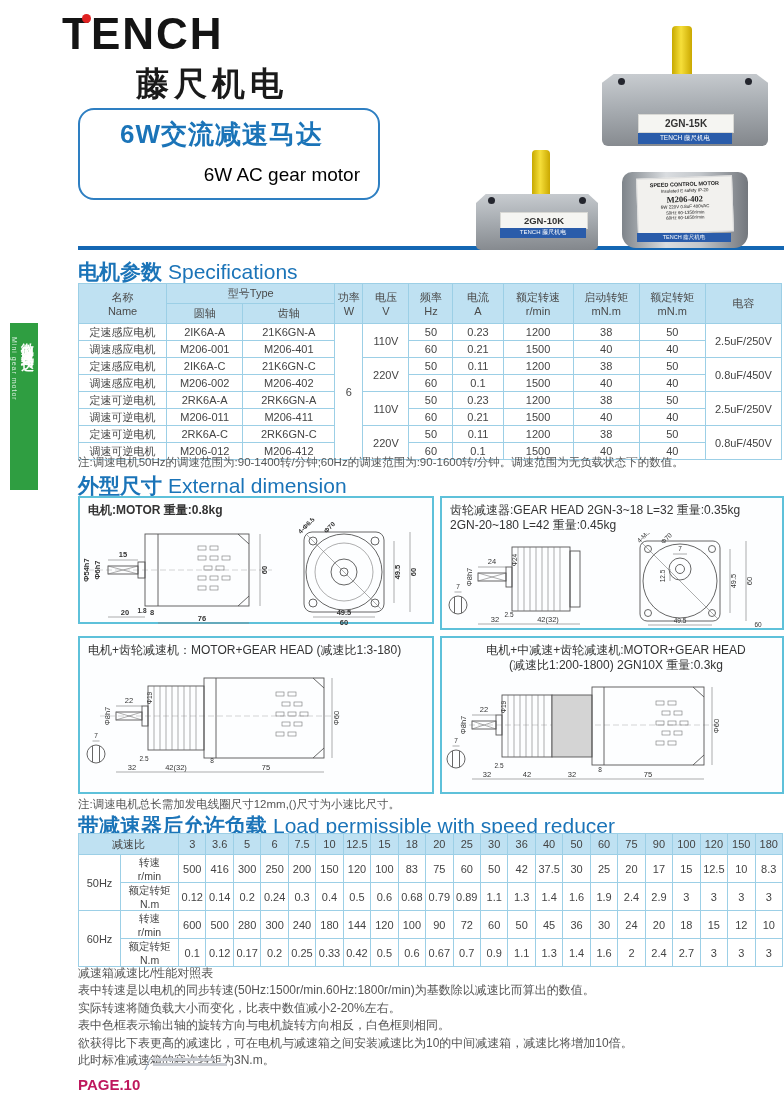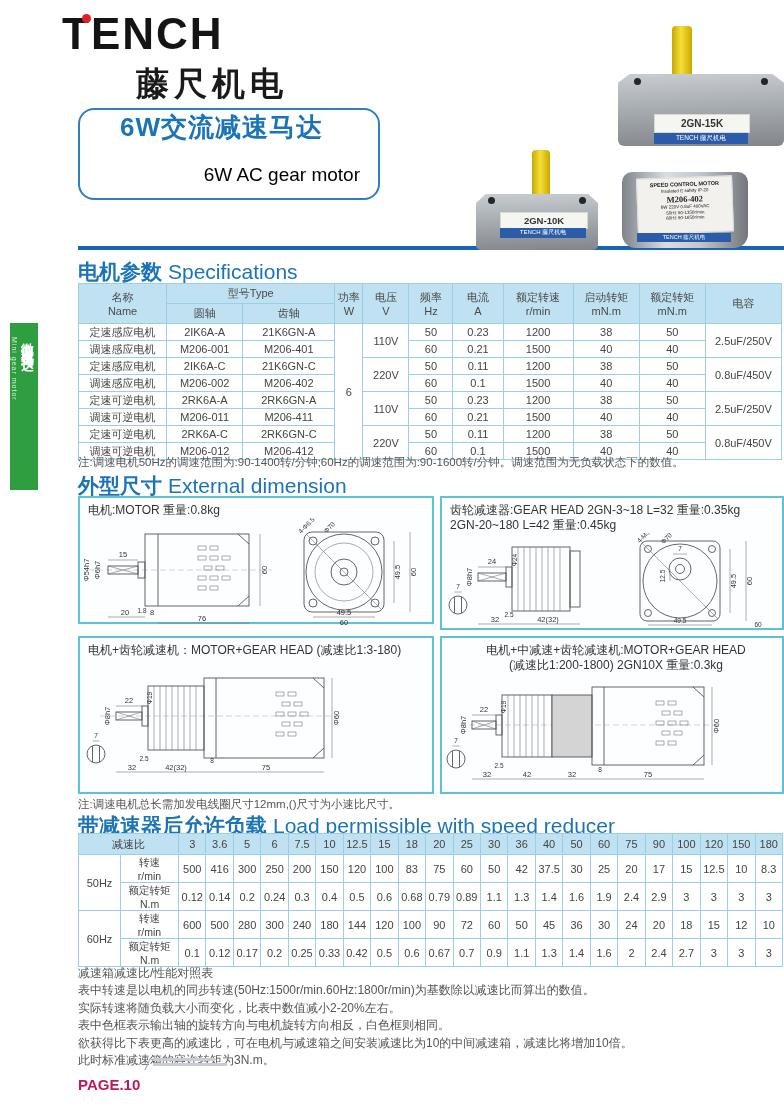--- a/index.html
+++ b/index.html
@@ -5,21 +5,21 @@
   html,body{margin:0;padding:0;background:#e8e8e8;}
   .page{position:relative;width:784px;height:1112px;background:#fff;overflow:hidden;
         font-family:"Liberation Sans",sans-serif;color:#333;}
   
   .logo{position:absolute;left:62px;top:12px;}
   .logo-en{font-size:44px;font-weight:bold;letter-spacing:2px;color:#141414;line-height:1;}
   .logo-dot{position:absolute;left:20px;top:2px;width:9px;height:9px;border-radius:50%;background:#e02121;}
   .logo-cn{margin-top:6px;margin-left:74px;font-size:33px;font-weight:bold;letter-spacing:5px;color:#1a1a1a;}
   
   .title-box{position:absolute;left:78px;top:108px;width:298px;height:88px;border:2px solid #2e7fc2;border-radius:16px;background:#fff;}
-  .title-cn{position:absolute;left:40px;top:0;font-size:26px;font-weight:bold;color:#1b74b8;letter-spacing:1px;}
+  .title-cn{position:absolute;left:40px;top:7px;font-size:26px;font-weight:bold;color:#1b74b8;letter-spacing:1px;}
   .title-en{position:absolute;right:18px;bottom:12px;font-size:19px;color:#000000;}
   
   .divider{position:absolute;left:78px;top:246px;width:706px;height:4px;background:#1467b3;z-index:1;}
   .prod{position:absolute;z-index:2;}
   .shaft{position:absolute;background:linear-gradient(90deg,#c7a900,#f6df3a 45%,#caa800);border-radius:4px 4px 0 0;}
   .ghead{position:absolute;background:linear-gradient(178deg,#c9cdd1 0%,#a8adb2 45%,#82868b 100%);}
   .bolt{position:absolute;width:7px;height:7px;border-radius:50%;background:#24262e;}
   .plabel{position:absolute;background:#f5f5f2;border:1px solid #d8d8d4;text-align:center;color:#333;font-weight:bold;}
   .pband{position:absolute;background:#2a5caa;color:#fff;text-align:center;line-height:1.6;overflow:hidden;white-space:nowrap;}
   .motor-cyl{position:absolute;background:linear-gradient(90deg,#7e848a,#dadde0 35%,#c3c7cb 62%,#73777d);border-radius:10px 10px 14px 14px;}
@@ -77,21 +77,21 @@
 
   <div class="title-box">
     <div class="title-cn">6W交流减速马达</div>
     <div class="title-en">6W AC gear motor</div>
   </div>
 
   <div class="divider"></div>
 
   <div class="prod" style="left:596px;top:26px;width:182px;height:222px;">
     <div class="shaft" style="left:76px;top:0;width:20px;height:54px;"></div>
-    <div class="ghead" style="left:22px;top:48px;width:166px;height:72px;border-radius:6px;clip-path:polygon(7% 0,93% 0,100% 12%,100% 100%,0 100%,0 12%);">
+    <div class="ghead" style="left:6px;top:48px;width:166px;height:72px;border-radius:6px;clip-path:polygon(7% 0,93% 0,100% 12%,100% 100%,0 100%,0 12%);">
       <div class="bolt" style="left:16px;top:4px;"></div>
       <div class="bolt" style="right:16px;top:4px;"></div>
       <div class="plabel" style="left:36px;top:40px;width:94px;height:17px;font-size:10px;line-height:17px;">2GN-15K</div>
       <div class="pband" style="left:36px;top:59px;width:94px;height:11px;font-size:6.5px;">TENCH 藤尺机电</div>
     </div>
     <div class="motor-cyl" style="left:26px;top:146px;width:126px;height:76px;">
       <div class="mlabel" style="left:15px;top:5px;width:94px;height:54px;">
         <div style="font-size:5.5px;font-weight:bold;margin-top:3px;">SPEED CONTROL MOTOR</div>
         <div style="font-size:4.5px;">Insulated E safety IP-20</div>
         <div style="font-size:8.5px;font-weight:bold;font-family:'Liberation Serif',serif;">M206-402</div>
@@ -256,21 +256,21 @@
   </table>
 
   <div class="note" style="top:455px;">注:调速电机50Hz的调速范围为:90-1400转/分钟;60Hz的调速范围为:90-1600转/分钟。调速范围为无负载状态下的数值。</div>
 
   <div class="sec-title" style="top:472px;">
     <b>外型尺寸</b><span>External dimension</span>
   </div>
 
   <div class="panels">
 
-    <div class="panel" style="left:0;top:0;width:356px;height:128px;">
+    <div class="panel" style="left:0;top:0;width:356px;height:128px;font-weight:bold;">
       <div class="p-cap">电机:MOTOR 重量:0.8kg</div>
       <svg width="352" height="108" viewBox="0 0 352 108">
         <line class="cl" x1="8" y1="52" x2="192" y2="52"></line>
         <rect class="ln" x="28" y="48" width="30" height="8"></rect>
         <line class="thin" x1="28" y1="48" x2="58" y2="56"></line>
           <line class="thin" x1="28" y1="56" x2="58" y2="48"></line>
         <rect class="ln" x="58" y="44" width="7" height="16"></rect>
         <rect class="ln" x="65" y="16" width="104" height="72"></rect>
         <line class="ln" x1="78" y1="16" x2="78" y2="88"></line>
         <line class="ln" x1="158" y1="16" x2="169" y2="26"></line>

